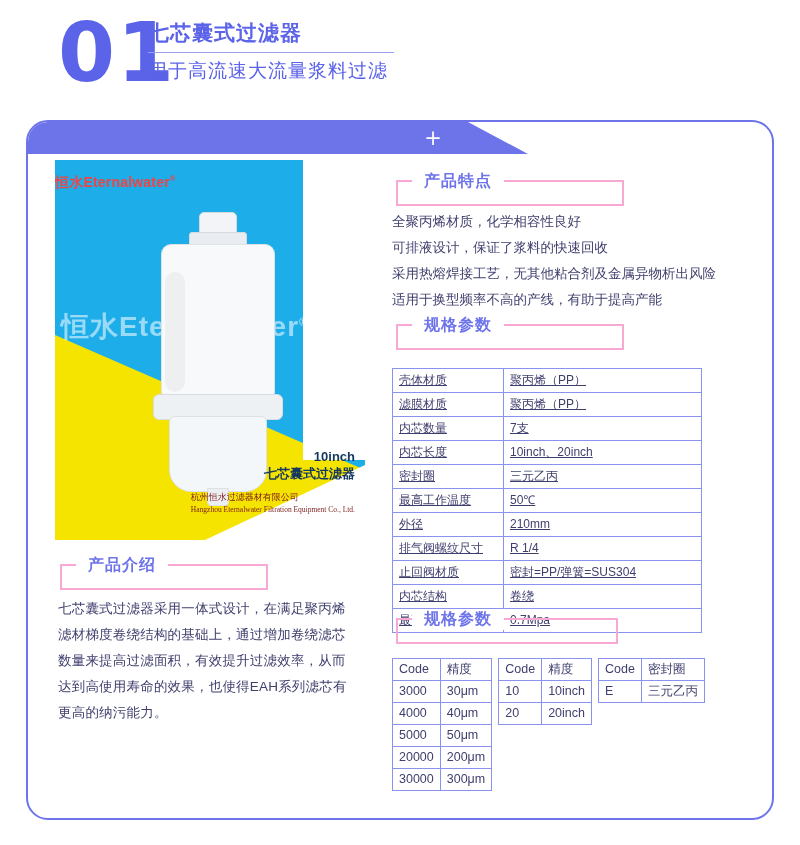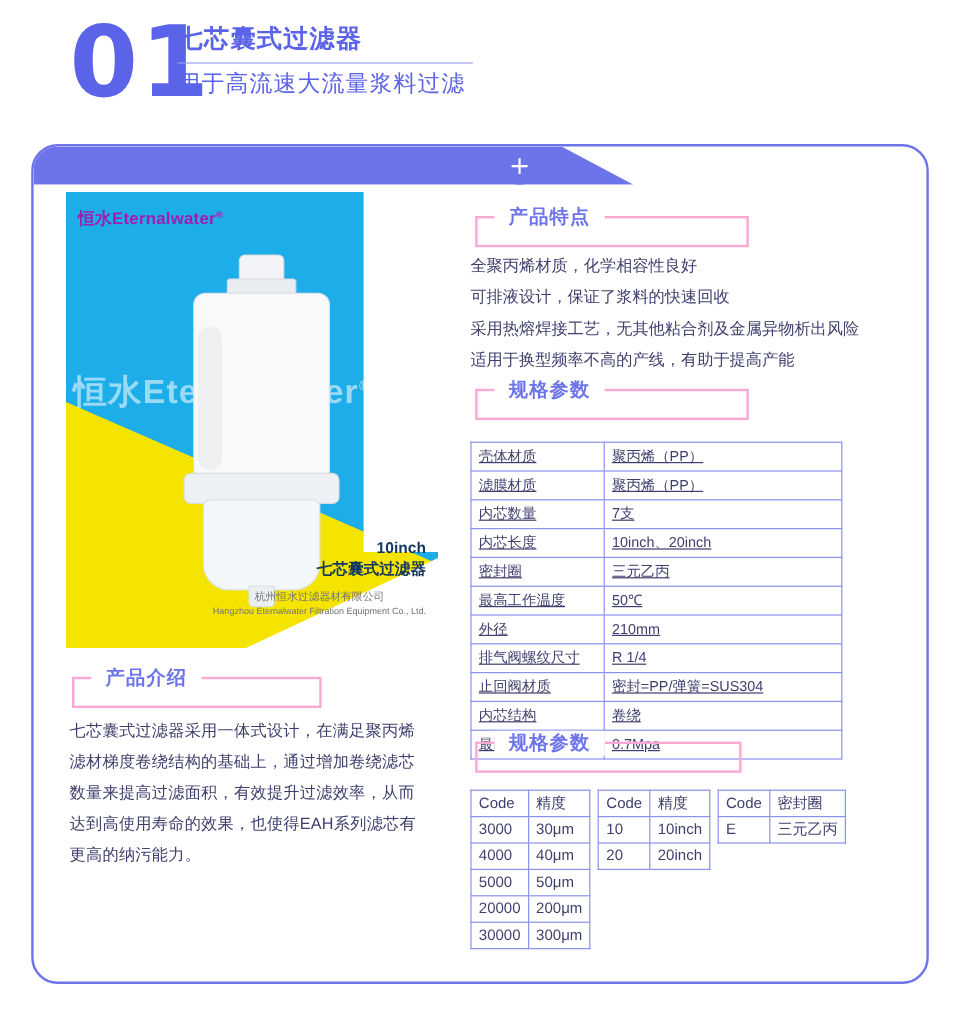--- a/index.html
+++ b/index.html
@@ -137,23 +137,23 @@
   .pi-white-right {
     position: absolute;
     left: 0; top: 0;
     width: 310px;
     height: 380px;
     background: #ffffff;
     clip-path: polygon(310px 0, 310px 380px, 150px 380px, 310px 305px, 310px 300px, 248px 300px, 248px 0);
   }
   .brand-logo {
     position: absolute;
-    left: 10px;
+    left: 0;
     top: 14px;
-    color: #a21caf;
+    color: #ef4444;
     font-size: 14px;
     font-weight: bold;
     letter-spacing: 0.2px;
     text-align: right;
   }
   .brand-logo sup { font-size: 8px; }
   .watermark {
     position: absolute;
     left: 6px;
     top: 148px;
@@ -234,22 +234,23 @@
     bottom: 58px;
     text-align: right;
     color: #14375e;
   }
   .pi-caption .c1 { font-size: 13px; font-weight: bold; line-height: 17px; }
   .pi-caption .c2 { font-size: 13px; font-weight: bold; line-height: 17px; }
   .pi-company {
     position: absolute;
     right: 10px;
     bottom: 24px;
-    text-align: center;
-    color: #737373;
+    text-align: left;
+    color: #7f1d1d;
+    font-family: Liberation Serif, serif;
   }
   .pi-company .e1 { font-size: 9px; line-height: 13px; }
   .pi-company .e2 { font-size: 7.5px; line-height: 12px; }
 
   
   .title-box {
     position: absolute;
     border: 2px solid #f9a8d4;
     box-sizing: border-box;
     height: 26px;

